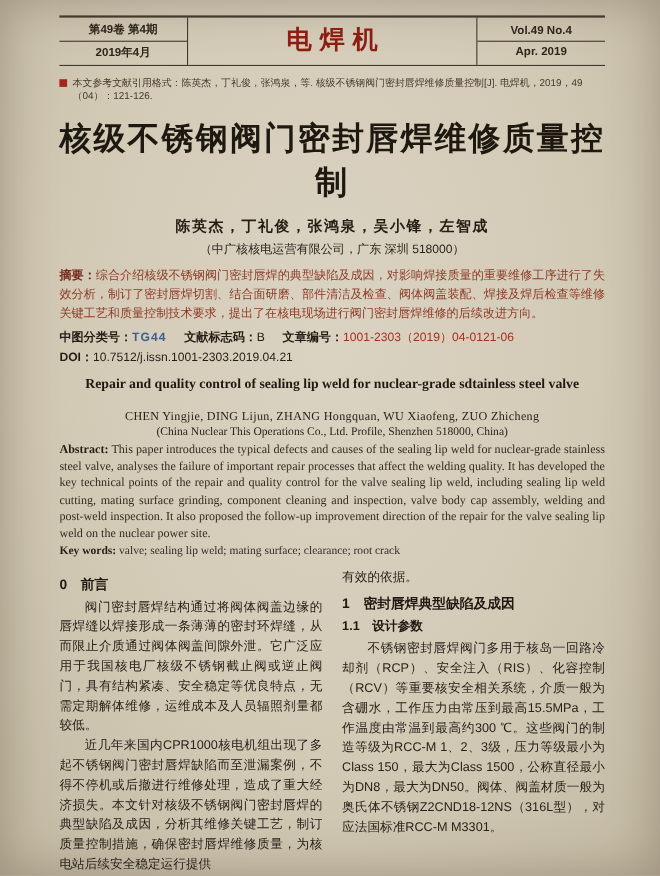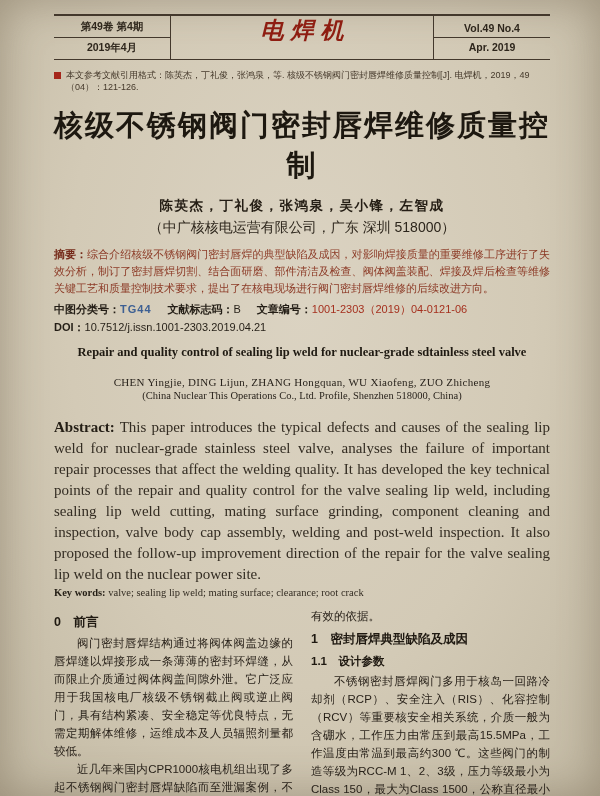--- a/index.html
+++ b/index.html
@@ -12,51 +12,51 @@
     padding:14px 50px 8px 54px;
     display:flex; flex-direction:column;
     color:#29231c; overflow:hidden;
   }
 
   
   .masthead { display:flex; align-items:stretch; border-top:2px solid #43382c; border-bottom:1.5px solid #43382c; }
   .mast-side { width:116px; display:flex; flex-direction:column; justify-content:center; font-size:10.5px; font-weight:bold; text-align:center; color:#2e261c; }
   .mast-side .ln1 { border-bottom:1px solid #43382c; padding:4px 2px 3px; }
   .mast-side .ln2 { padding:3px 2px 4px; }
-  .mast-center { flex:1; border-left:1.5px solid #43382c; border-right:1.5px solid #43382c; display:flex; flex-direction:column; align-items:center; justify-content:space-between; padding:2px 0;font-style:italic; }
+  .mast-center { flex:1; border-left:1.5px solid #43382c; border-right:1.5px solid #43382c; display:flex; flex-direction:row; align-items:center; justify-content:center; padding:2px 0; }
   .journal-cn { font-family:"DejaVu Serif", serif; font-size:23px; font-weight:bold; color:#8e1d11; letter-spacing:7px; line-height:1.05; text-indent:7px; }
   .journal-en-bar { margin-top:2px; background:#7c150d; color:#f2e7d6; font-size:9px; font-weight:bold; padding:1px 16px; letter-spacing:1px; }
   .mast-rule { height:2px; background:#43382c; margin-top:2px; }
 
   
   .citation { margin-top:8px; font-size:9px; line-height:1.3; color:#45392b; display:flex; align-items:flex-start; gap:5px; }
   .red-square { width:7px; height:7px; background:#a5261a; flex:0 0 auto; margin-top:2px; }
 
   
   .title-cn { margin-top:13px; text-align:center; font-size:29px; font-weight:bold; letter-spacing:2px; color:#1d1810; }
   .authors-cn { margin-top:11px; text-align:center; font-size:13.5px; font-weight:bold; letter-spacing:1.5px; color:#241d14; }
-  .affil-cn { margin-top:4px; text-align:center; font-size:14px; color:#2c251b; }
+  .affil-cn { margin-top:4px; text-align:center; font-size:11px; color:#2c251b; }
 
   .abstract-cn { margin-top:9px; font-size:11px; line-height:1.52; text-align:justify; color:#8c3a26; }
   .abstract-cn .lbl, .keywords-cn .lbl { font-weight:bold; color:#742817; }
   .keywords-cn { margin-top:2px; font-size:11px; color:#8c3a26; }
 
   .meta-line { margin-top:5px; font-size:11px; display:flex; flex-wrap:wrap; column-gap:16px; color:#241e16; }
   .meta-line .lbl { font-weight:bold; }
   .clc-val { color:#3c5f93; font-weight:bold; letter-spacing:1px; }
   .artid-val { color:#a5301e; }
   .doi-line { margin-top:3px; font-size:11px; color:#241e16; }
   .doi-line .lbl { font-weight:bold; }
 
   
   .en { font-family:"Liberation Serif", serif; }
   .title-en { margin-top:10px; text-align:center; font-size:12.5px; font-weight:bold; color:#1f1a12; }
   .authors-en { margin-top:16px; text-align:center; font-size:11px; letter-spacing:.3px; }
   .affil-en { margin-top:2px; text-align:center; font-size:10.5px; }
-  .abstract-en { margin-top:16px; font-size:15px; line-height:1.4; text-align:justify; color:#332c22; }
+  .abstract-en { margin-top:4px; font-size:11px; line-height:1.4; text-align:justify; color:#332c22; }
   .abstract-en .lbl, .keywords-en .lbl { font-weight:bold; color:#241e15; }
   .keywords-en { margin-top:2px; font-size:10.5px; color:#332c22; }
 
   
   .body-cols { margin-top:10px; display:flex; gap:18px; font-size:11.5px; line-height:1.56; text-align:justify; color:#29221a; }
   .col { flex:1 1 0; min-width:0; }
   .h-sec { font-size:12.5px; font-weight:bold; margin:5px 0 3px; color:#1f1911; }
   .h-sub { font-size:11.5px; font-weight:bold; margin:3px 0 2px; color:#1f1911; }
   .para { text-indent:2em; }
   .cont { text-indent:0; }

